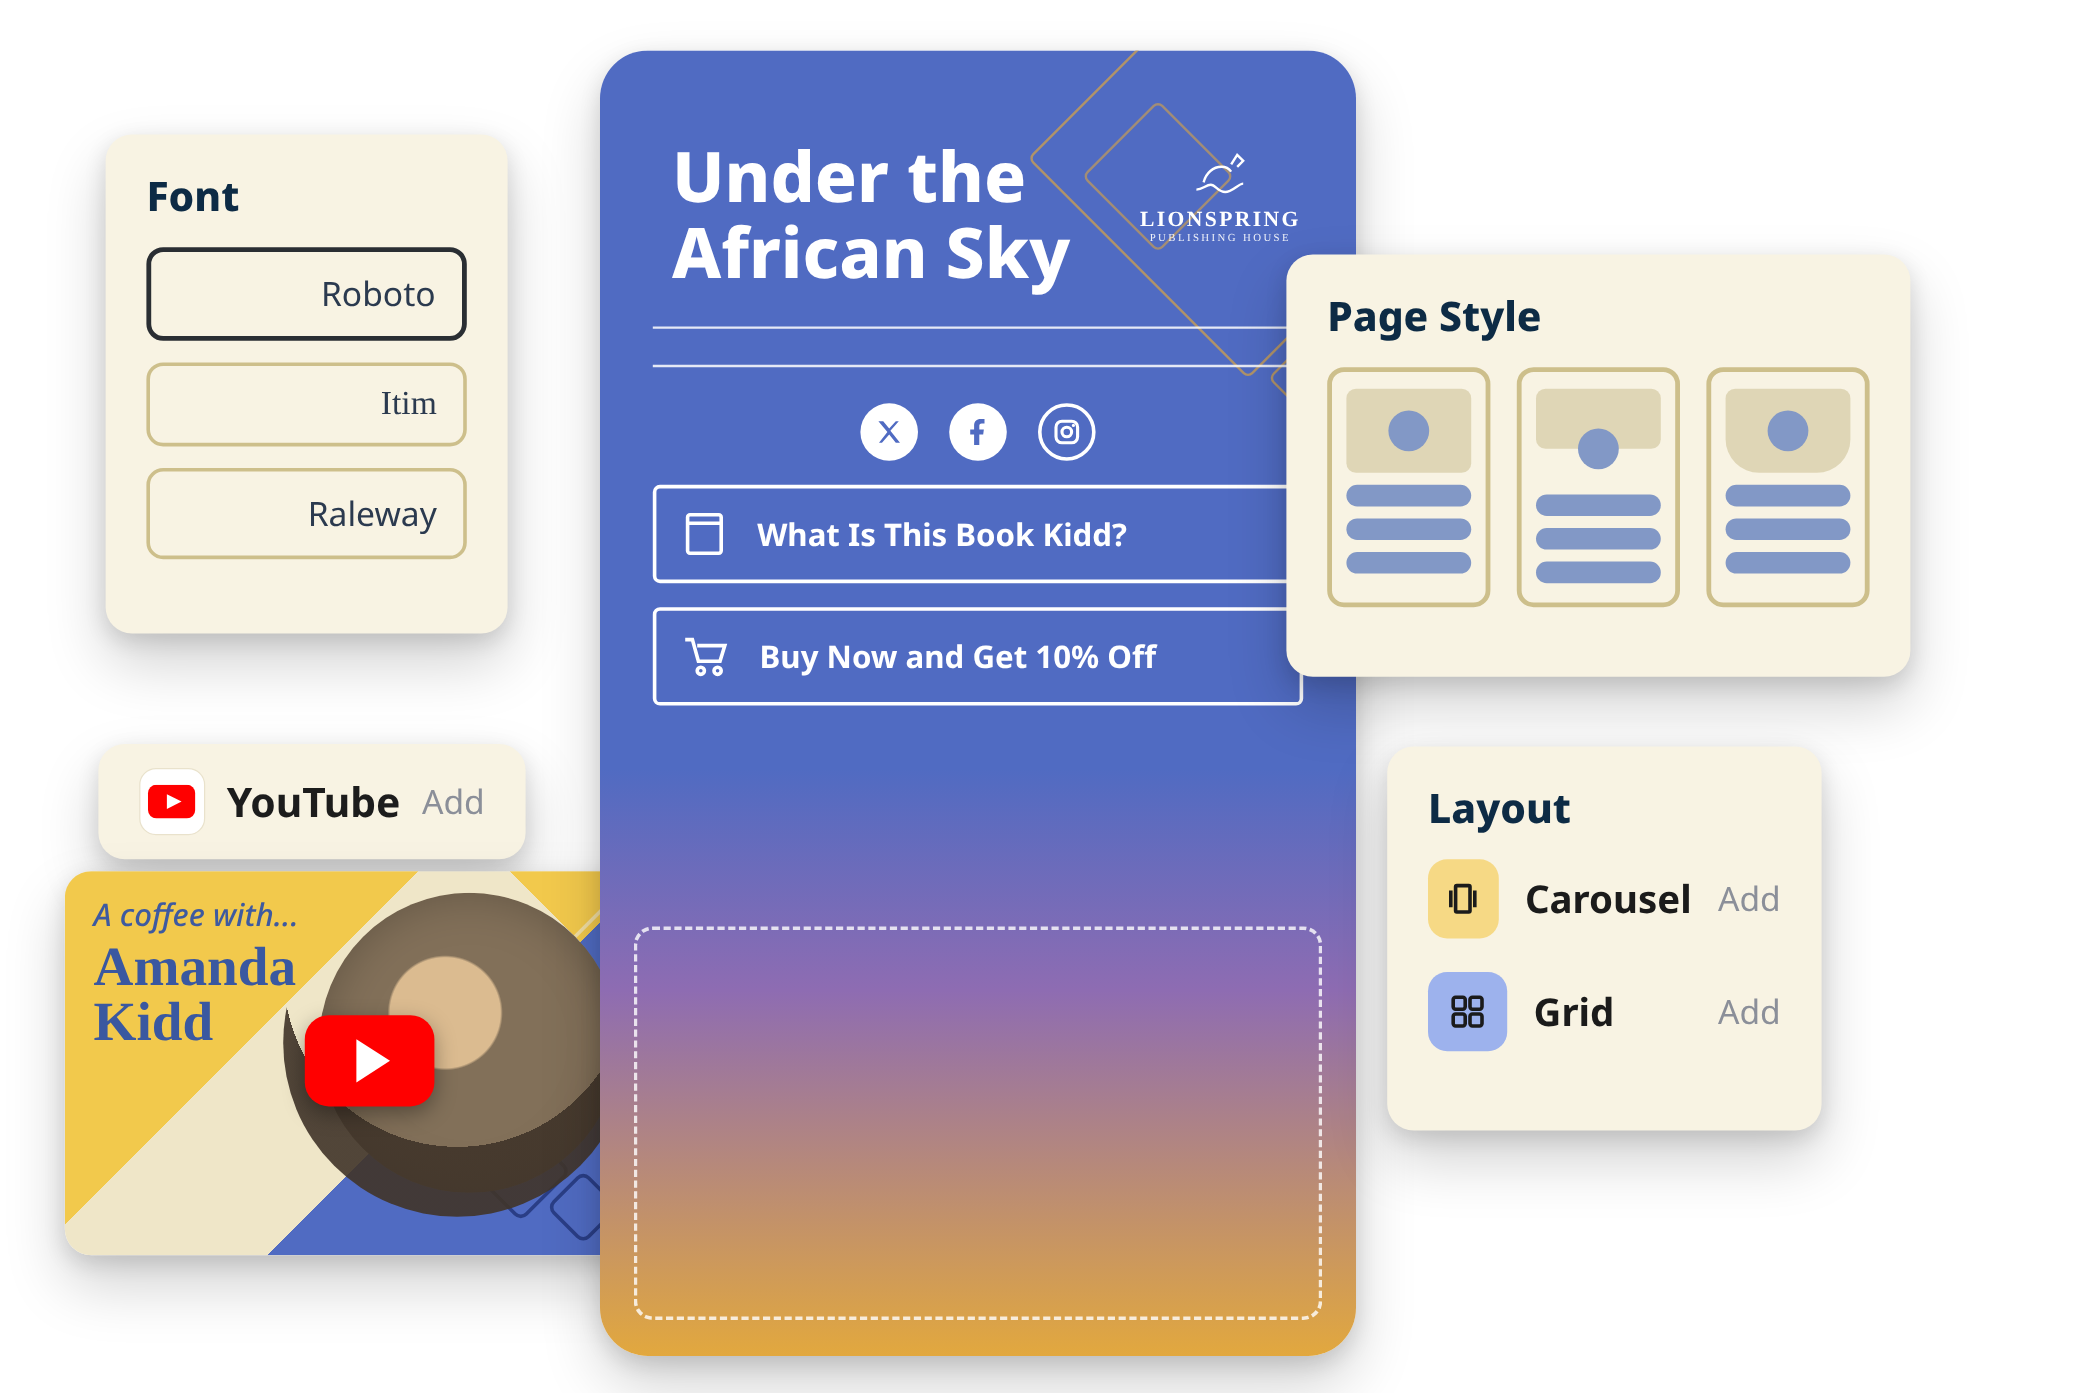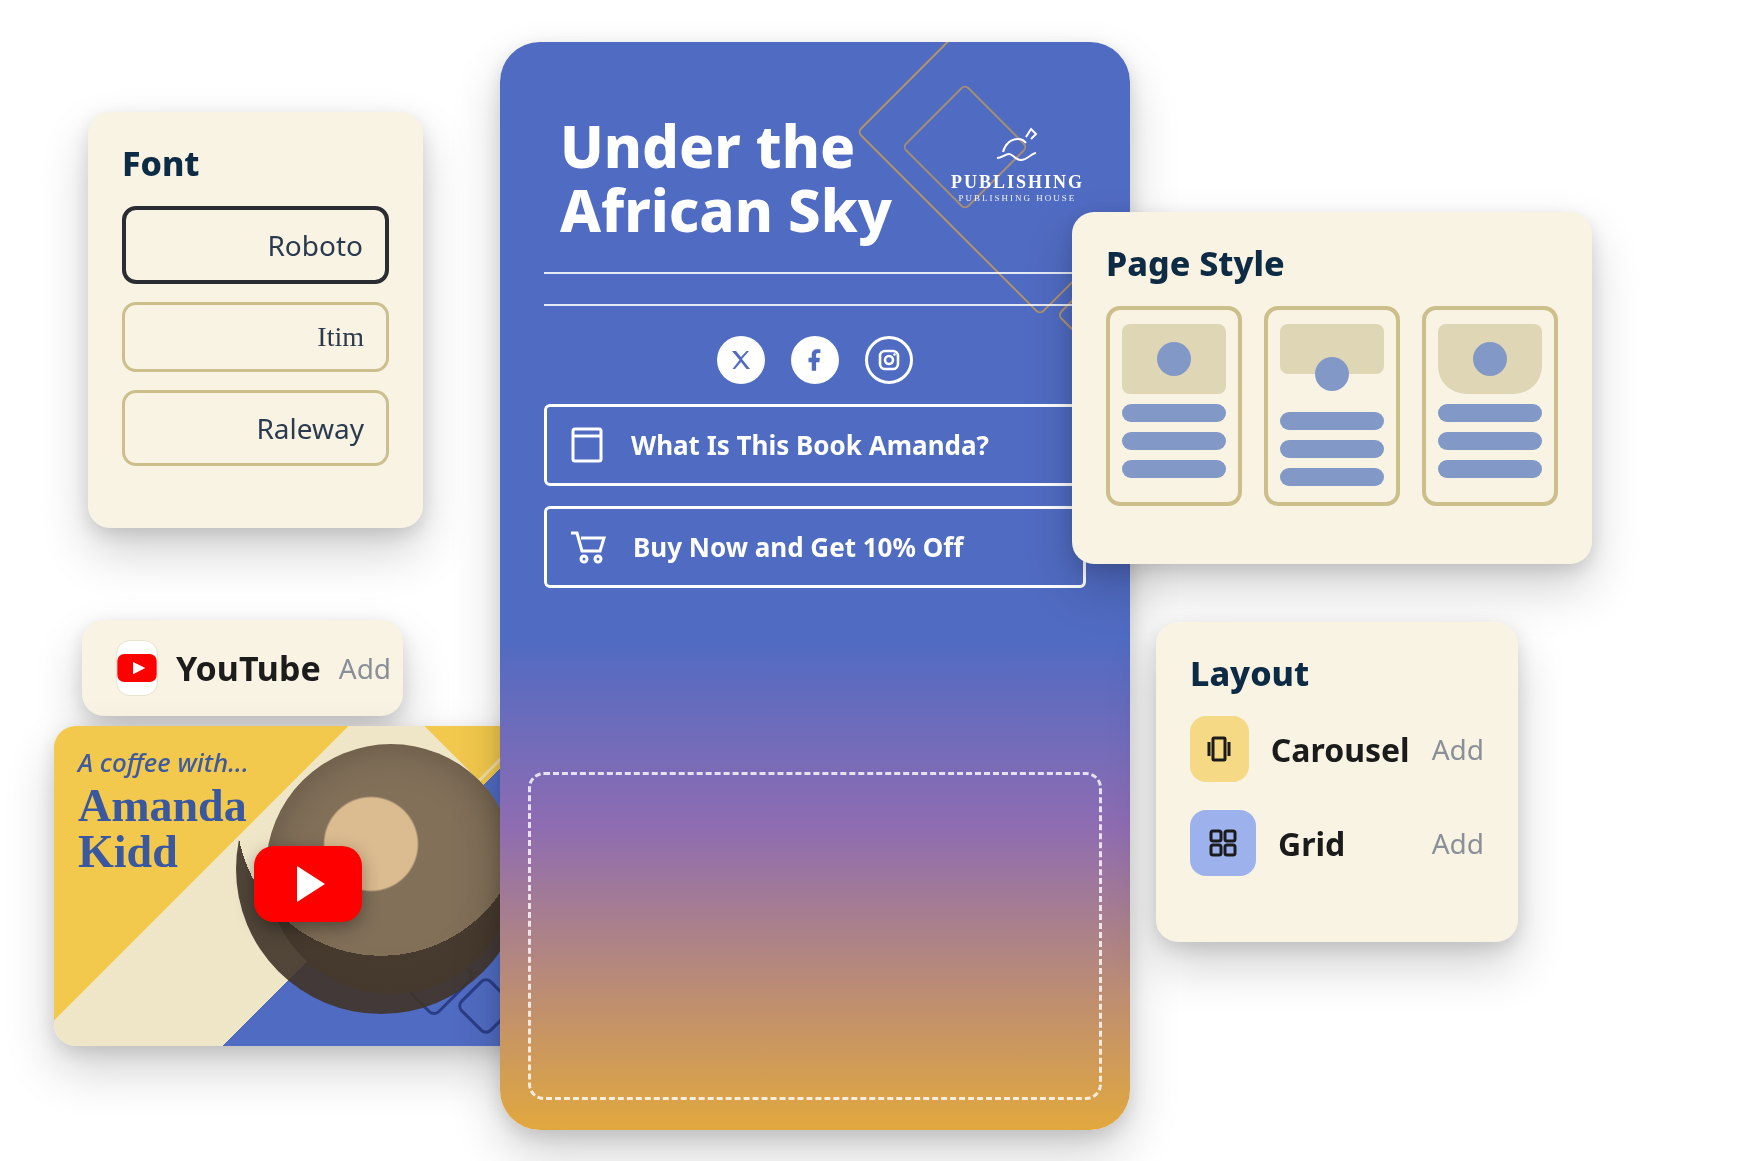--- a/index.html
+++ b/index.html
@@ -41,21 +41,21 @@
     margin-bottom:18px;
     background:var(--cream);
     cursor:pointer;
   }
   .opt.selected{border:4px solid #2A2E33;}
 
   
   #font-panel{left:88px;top:112px;width:335px;height:416px;}
 
   
-  #yt-card{left:82px;top:620px;width:321px;height:96px;display:flex;align-items:center;gap:18px;}
+  #yt-card{left:82px;top:620px;width:356px;height:96px;display:flex;align-items:center;gap:18px;}
   .yt-badge{width:56px;height:56px;border-radius:14px;background:#fff;display:flex;align-items:center;justify-content:center;border:1px solid #E9E2CC;}
   .yt-badge svg{width:40px;height:28px;}
   .yt-name{font-size:34px;font-weight:700;color:#1C1C1C;flex:1;}
   .add{font-size:28px;font-weight:400;color:var(--gray);cursor:pointer;}
 
   
   #video-card{left:54px;top:726px;width:522px;height:320px;border-radius:22px;overflow:hidden;box-shadow:var(--shadow);position:absolute;padding-left:20px;}
   #video-card .bg{position:absolute;inset:0;background:
       linear-gradient(135deg, var(--yellow) 0 35%, transparent 35%),
       linear-gradient(315deg, var(--blue) 0 42%, transparent 42%),
@@ -170,21 +170,21 @@
 <div id="phone">
   <div class="bg"></div>
   <span class="deco-diamond dd1"></span>
   <span class="deco-diamond dd2"></span>
   <span class="deco-diamond dd3"></span>
 
   <div class="logo">
     <svg width="56" height="40" viewBox="0 0 56 40" fill="none" stroke="#fff" stroke-width="2">
         <path d="M8 32c5 0 8-4 12-4s6 6 12 6 11-7 15-7M14 26c2-8 8-13 15-13 5 0 8 4 8 4M37 11l5-8 5 5-5 5"></path>
       </svg>
-    <div class="brand">PUBLISHING</div>
+    <div class="brand">LIONSPRING</div>
     <div class="tag">PUBLISHING HOUSE</div>
   </div>
 
   <div class="content">
     <h1><span>Under the</span><br><span>African Sky</span></h1>
     <hr class="rule">
     <hr class="rule">
     <div class="socials">
       <span class="round">
         <svg width="24" height="24" viewBox="0 0 24 24" fill="currentColor">
@@ -203,21 +203,21 @@
             <circle cx="17.5" cy="6.5" r="1.3" fill="currentColor" stroke="none"></circle>
           </svg>
       </span>
     </div>
 
     <div class="btn">
       <svg width="40" height="40" viewBox="0 0 40 40" fill="none" stroke="#fff" stroke-width="3">
           <rect x="6" y="4" width="28" height="32" rx="2"></rect>
           <path d="M6 11h28"></path>
         </svg>
-      <span>What Is This Book Amanda?</span>
+      <span>What Is This Book Kidd?</span>
     </div>
     <div class="btn">
       <svg width="42" height="40" viewBox="0 0 42 40" fill="none" stroke="#fff" stroke-width="3">
           <path d="M4 6h6l5 18h18l4-13H14"></path>
           <circle cx="17" cy="32" r="3"></circle>
           <circle cx="31" cy="32" r="3"></circle>
         </svg>
       <span>Buy Now and Get 10% Off</span>
     </div>
   </div>

